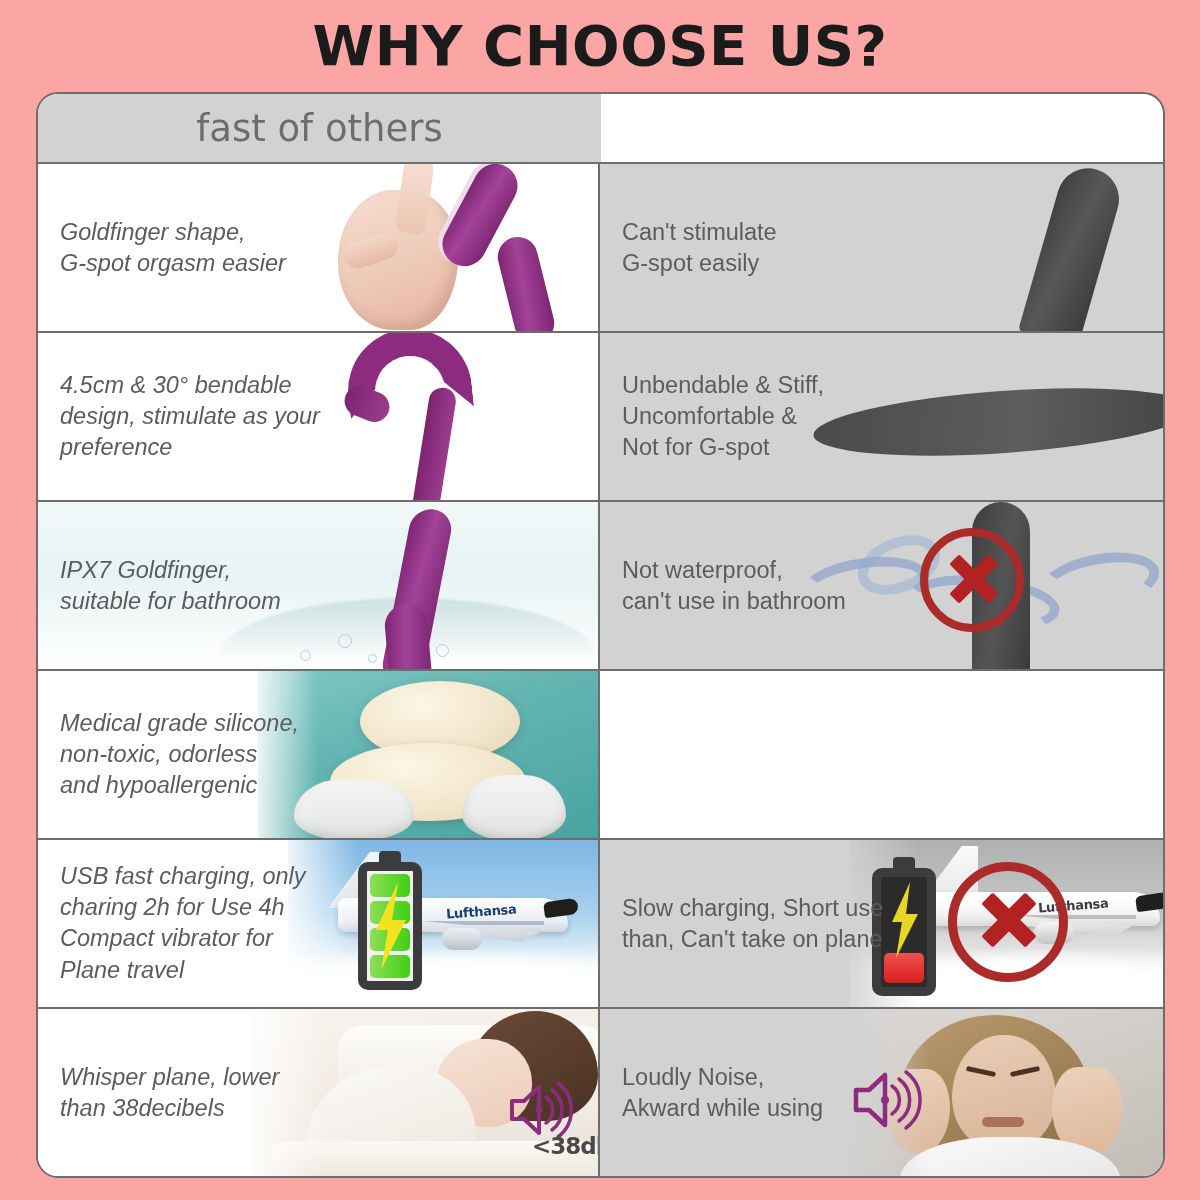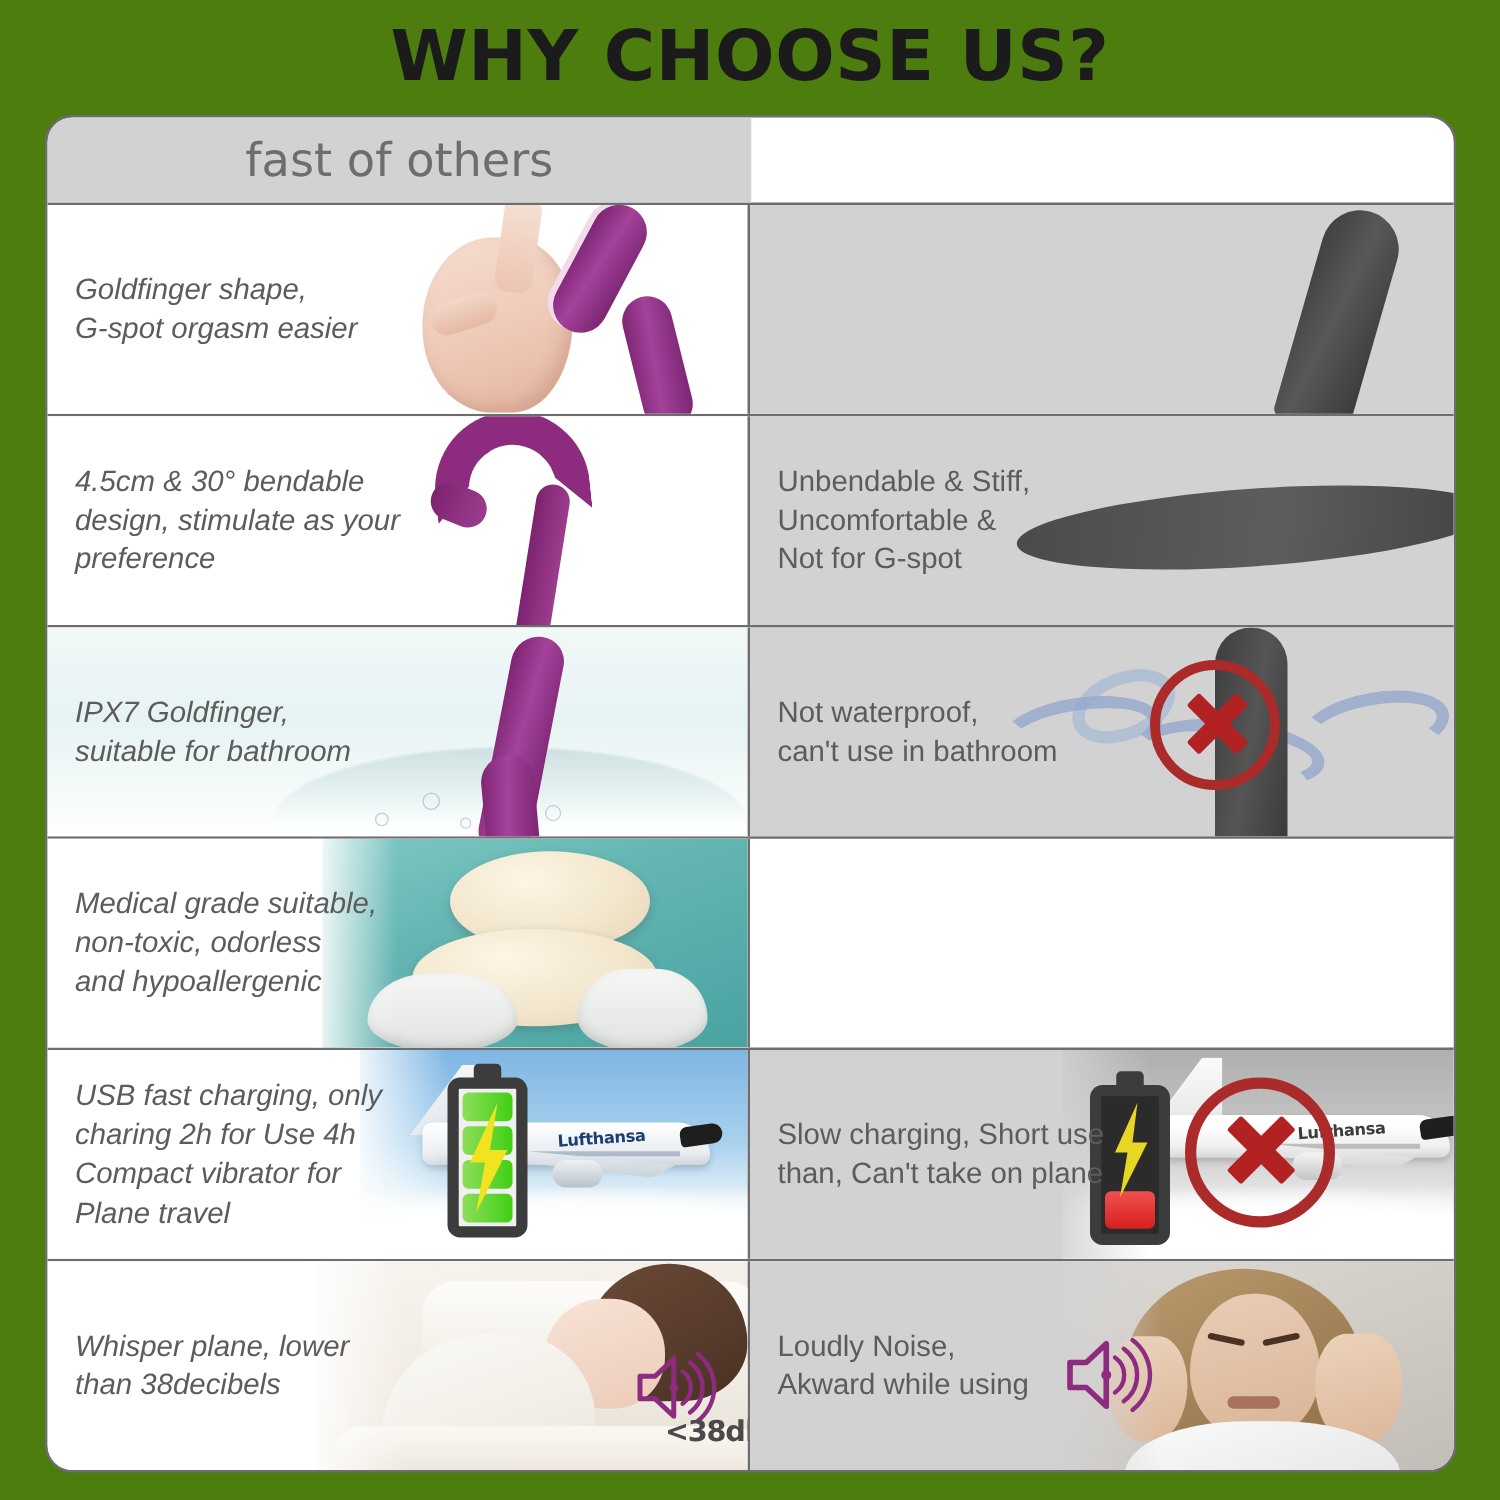--- a/index.html
+++ b/index.html
@@ -3,21 +3,21 @@
 <meta charset="utf-8">
 <title>Why Choose Us Comparison</title>
 <style>
   * { box-sizing: border-box; margin: 0; padding: 0; }
   html, body {
     width: 1200px; height: 1200px;
     background: #ffffff;
     font-family: "Liberation Sans", sans-serif;
     overflow: hidden;
   }
-  .page { position: relative; width: 1200px; height: 1200px; background:#4d7c0f; }
+  .page { position: relative; width: 1200px; height: 1200px; background:#fca5a5; }
 
   
   .title {
     position: absolute; top: 14px; left: 0; width: 1200px;
     text-align: center;
     font-family: "DejaVu Sans", sans-serif;
     font-size: 56px; font-weight: 700; letter-spacing: 0.5px;
     color: #1b1b1b;
     line-height: 1.15;
   }
@@ -359,20 +359,22 @@
           <div class="pcurve" style="right:96px; top:-4px; width:44px; height:110px; transform:rotate(28deg); background:linear-gradient(95deg,#7c2370,#a3429a 45%,#7a2470); box-shadow:-5px 0 0 #f0dcea;"></div>
           <div class="pcurve" style="right:52px; top:72px; width:40px; height:108px; transform:rotate(-14deg); background:linear-gradient(95deg,#7c2370,#a3429a 45%,#7a2470);"></div>
         </div>
         <div class="ctext">Goldfinger shape,
 G-spot orgasm easier</div>
       </div>
       <div class="cell right">
         <div class="art">
           <div class="prod-gray-1"></div>
         </div>
+        <div class="ctext">Can't stimulate
+G-spot easily</div>
       </div>
     </div>
 
     <div class="row body">
       <div class="cell left">
         <div class="art">
           <div class="hook">
             <div class="h1"></div>
             <div class="h2"></div>
             <div class="tip"></div>
@@ -430,21 +432,21 @@
     <div class="row body">
       <div class="cell left">
         <div class="art">
           <div class="scrub-bg"></div>
           <div class="scrub-fade"></div>
           <div class="implant" style="left:322px;top:10px;width:160px;height:80px;"></div>
           <div class="implant" style="left:292px;top:72px;width:196px;height:78px;"></div>
           <div class="glove" style="left:256px;top:108px;width:120px;height:62px;"></div>
           <div class="glove" style="left:424px;top:104px;width:104px;height:66px;"></div>
         </div>
-        <div class="ctext">Medical grade suitable,
+        <div class="ctext">Medical grade silicone,
 non-toxic, odorless
 and hypoallergenic</div>
       </div>
     </div>
 
     <div class="row body">
       <div class="cell left">
         <div class="art">
           <div class="sky"></div>
           <div class="clouds"></div>

